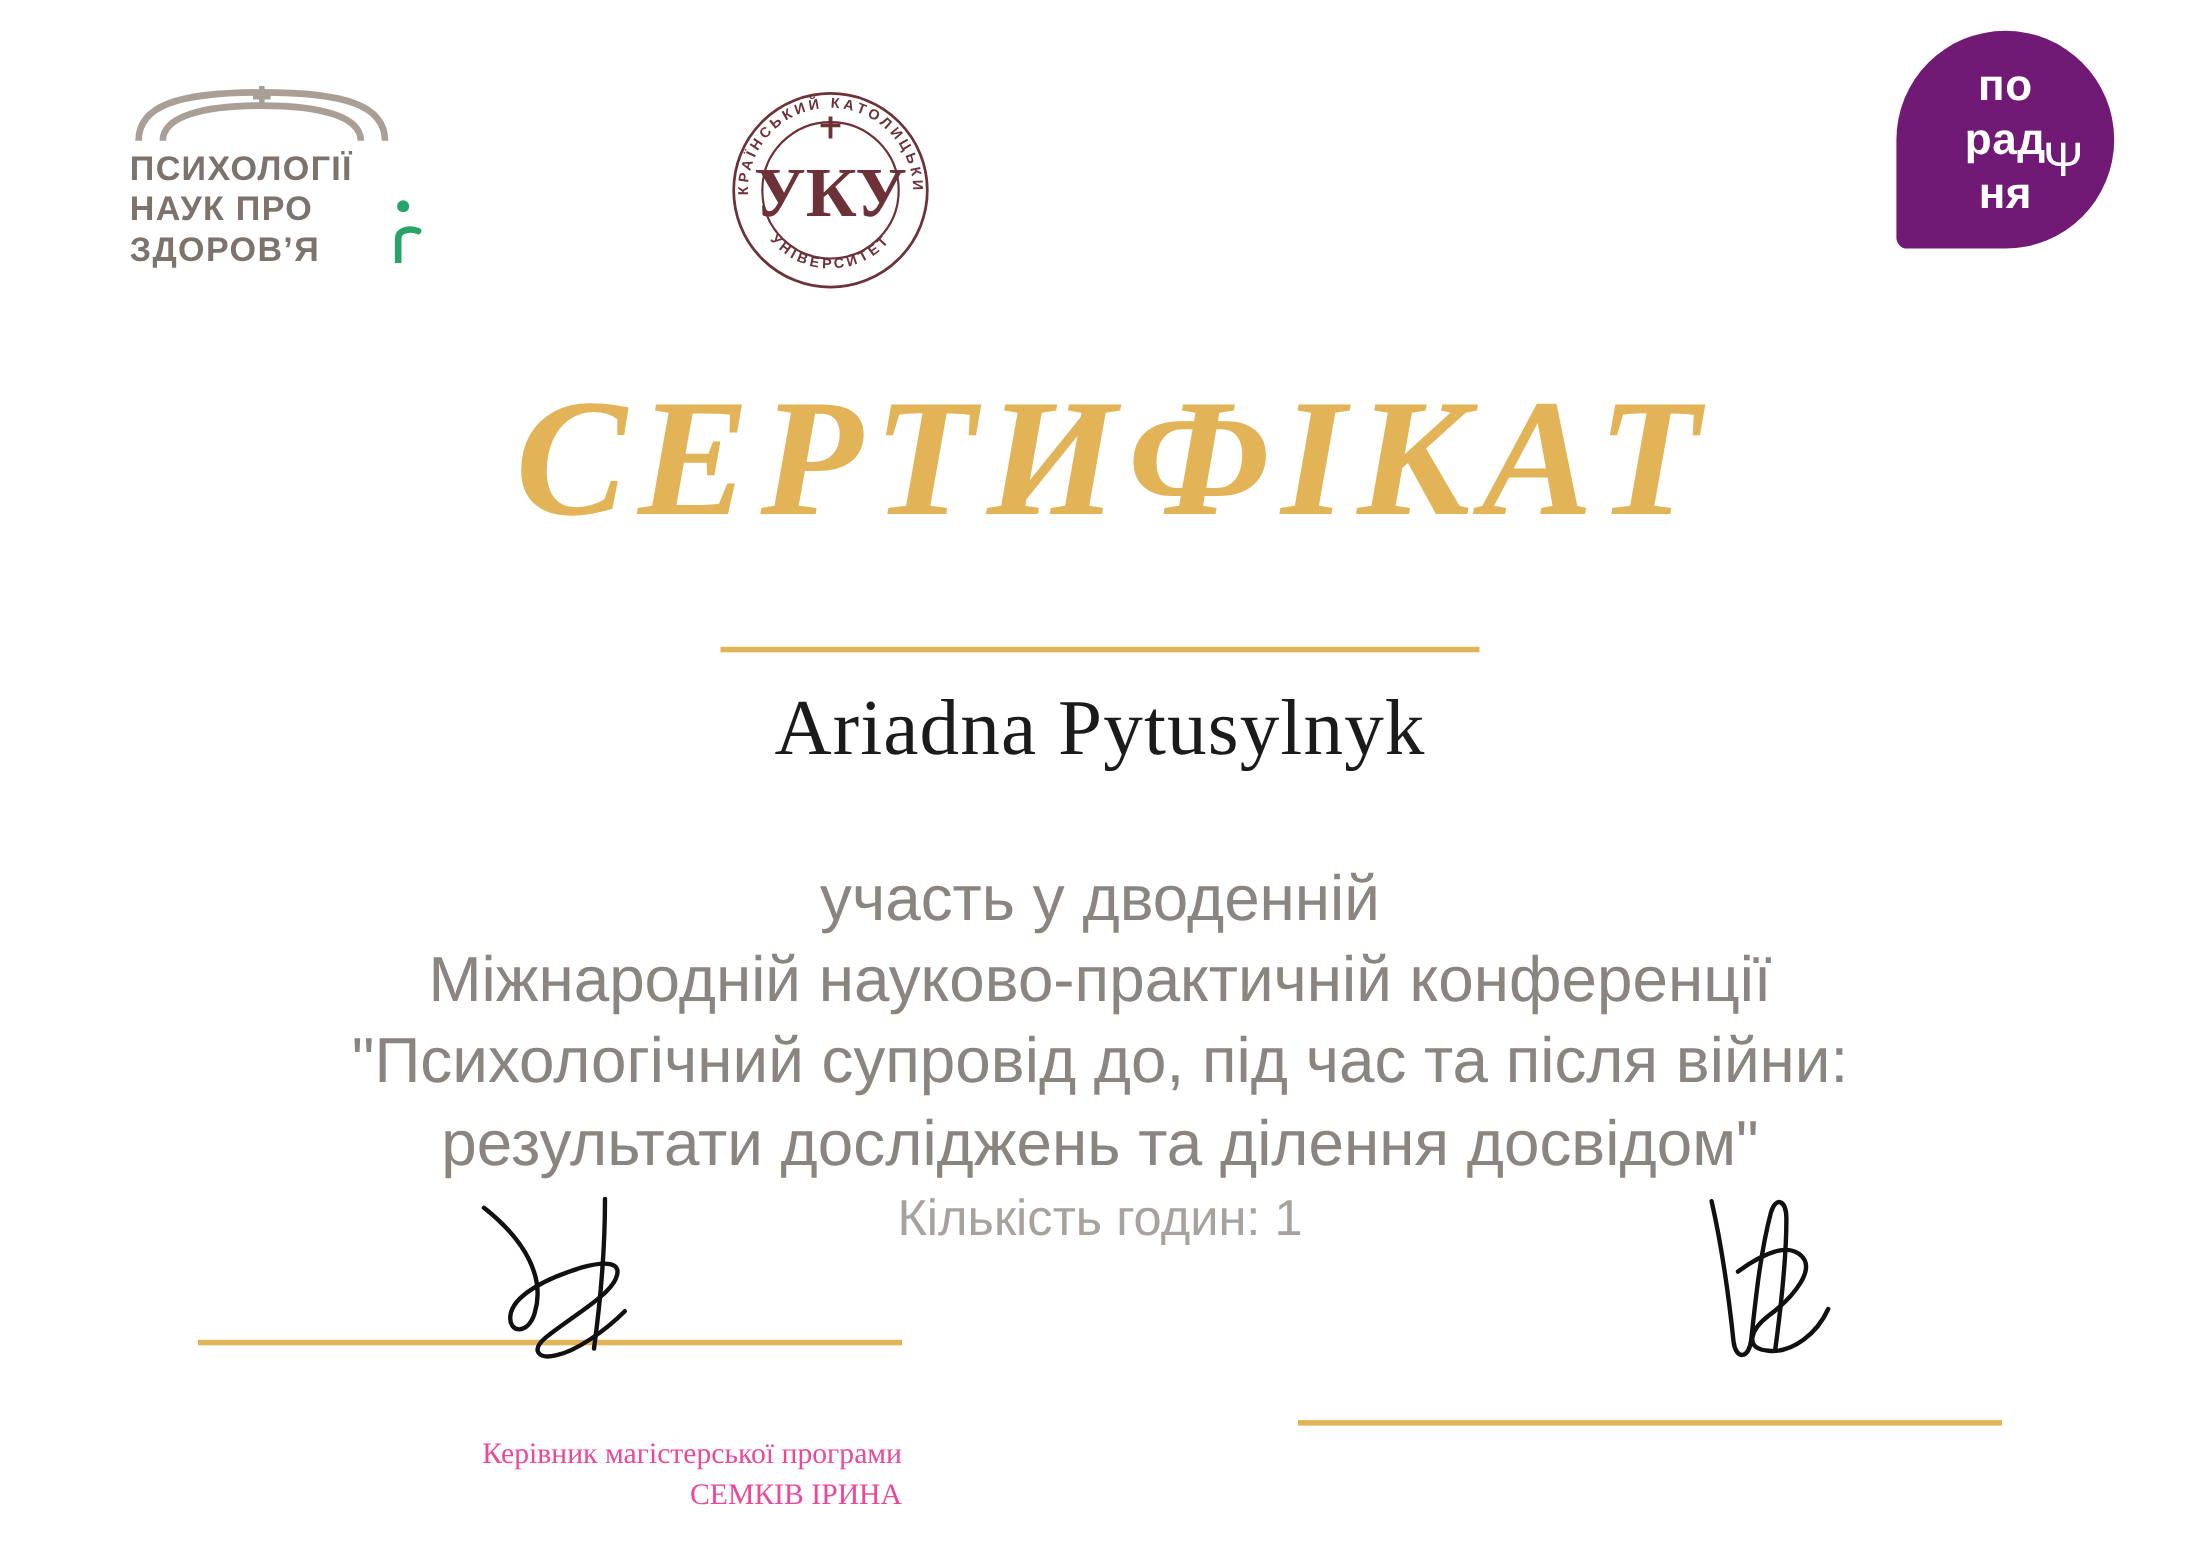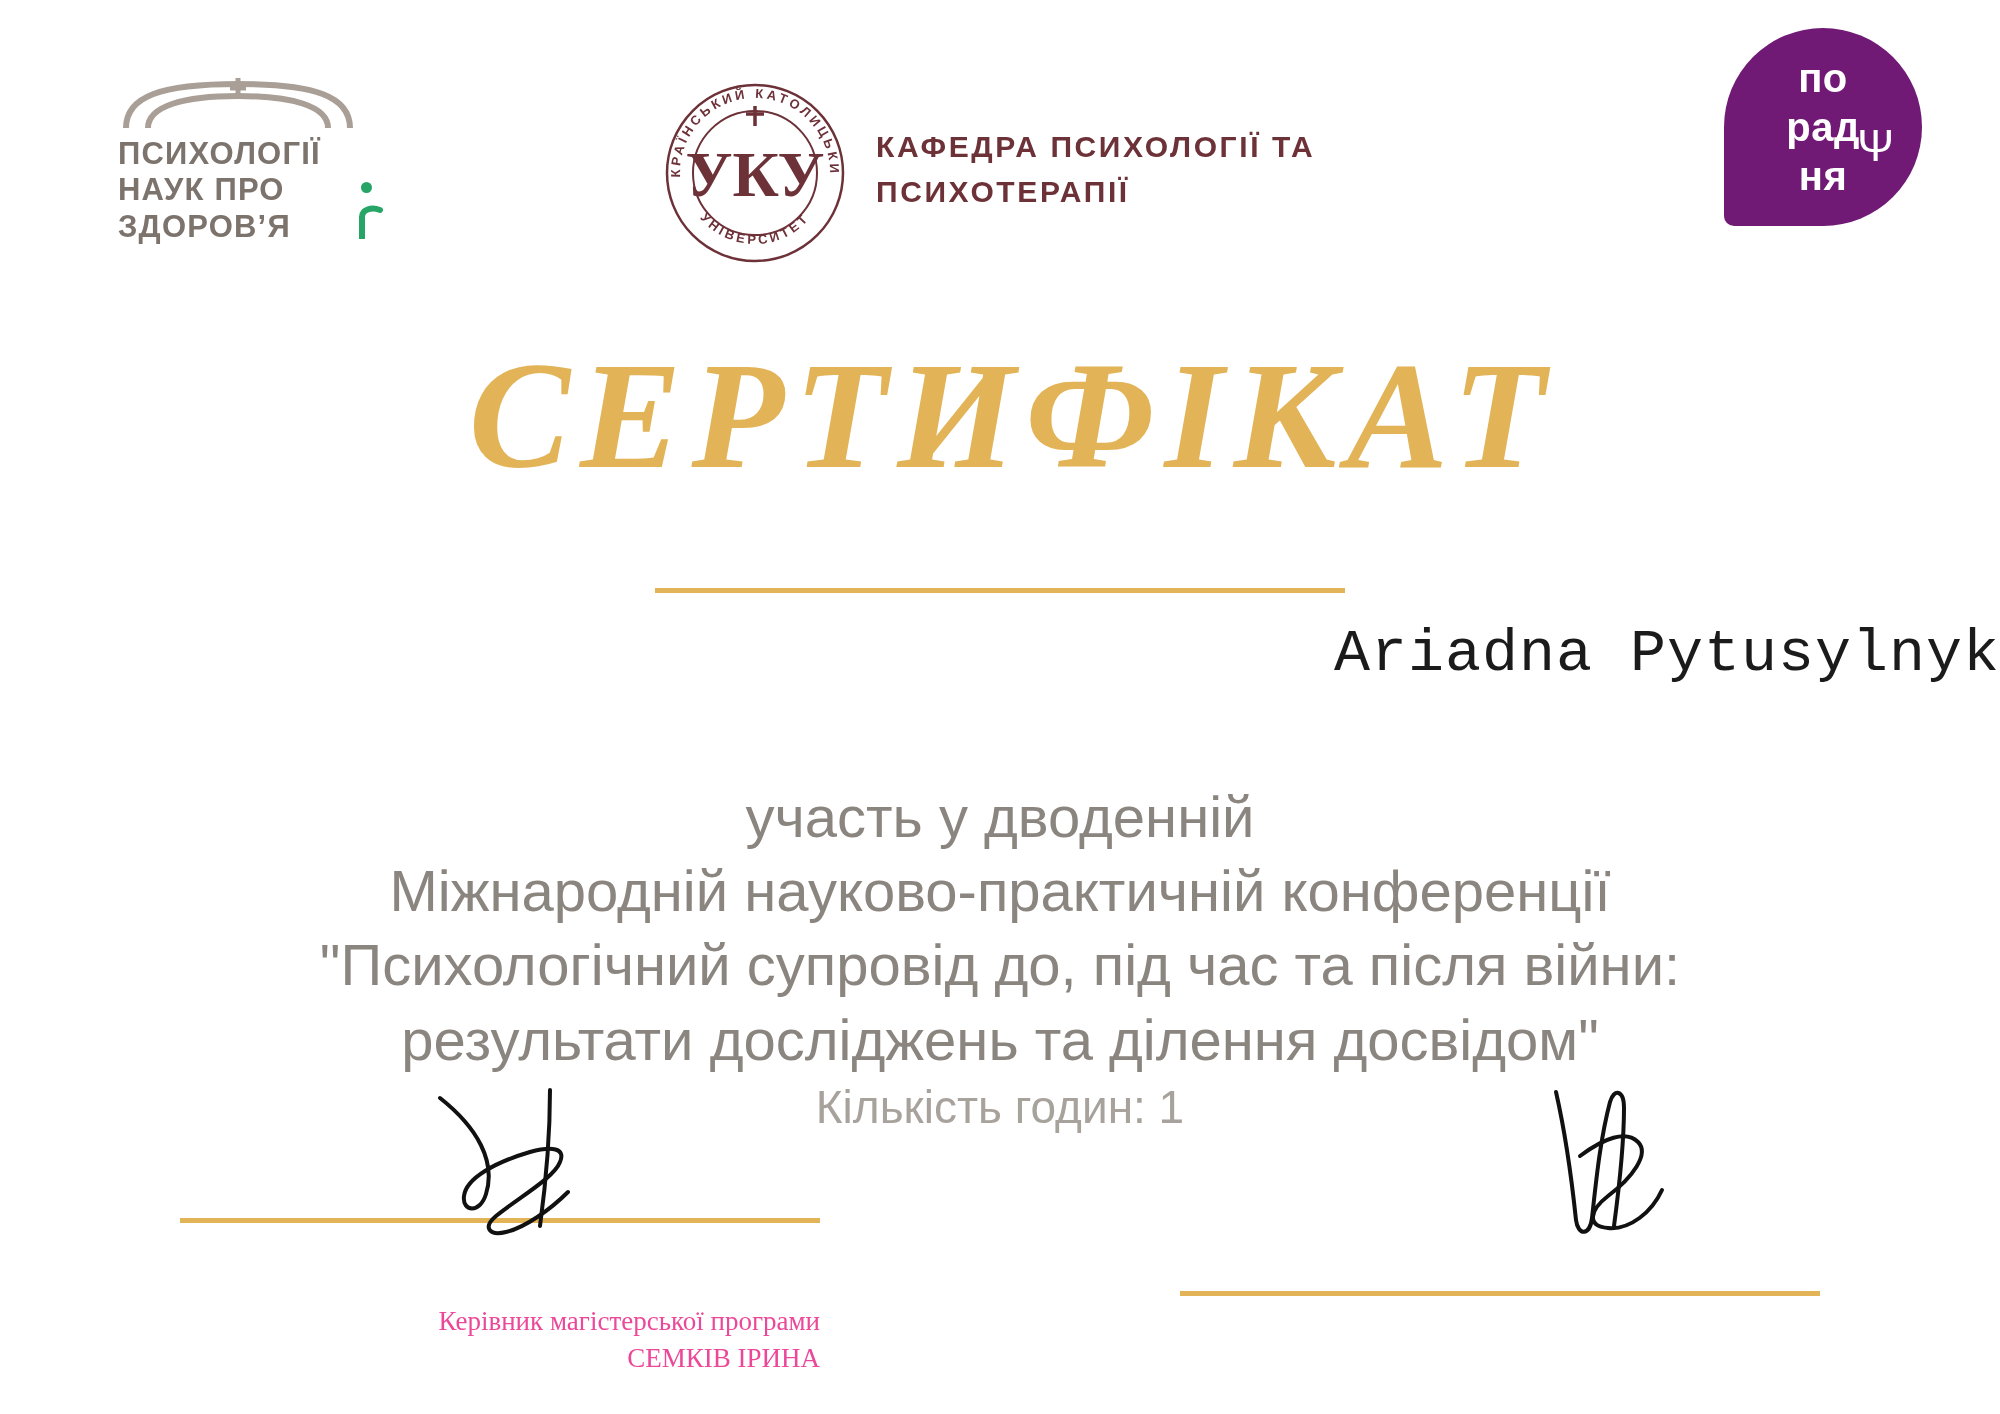--- a/index.html
+++ b/index.html
@@ -152,23 +152,23 @@
     height: 5px;
     background: #e2b457;
   }
 
   
   .recipient {
     position: absolute;
     top: 620px;
     left: 0;
     width: 2000px;
-    text-align: right;
-    font-family: Liberation Mono, monospace;
-    font-size: 60px;
+    text-align: center;
+    font-family: Liberation Serif, serif;
+    font-size: 72px;
     color: #1b1b1b;
     letter-spacing: 1px;
   }
 
   
   .body-text {
     position: absolute;
     top: 760px;
     left: 50%;
     transform: translateX(-50%);
@@ -259,22 +259,20 @@
         <text font-family="Liberation Sans, sans-serif" font-size="13" font-weight="bold" fill="#6d3138" letter-spacing="3.2">
           <textPath href="#arcTop" startOffset="50%" text-anchor="middle">УКРАЇНСЬКИЙ  КАТОЛИЦЬКИЙ</textPath>
         </text>
         <text font-family="Liberation Sans, sans-serif" font-size="13" font-weight="bold" fill="#6d3138" letter-spacing="3.2">
           <textPath href="#arcBot" startOffset="50%" text-anchor="middle">УНІВЕРСИТЕТ</textPath>
         </text>
         <path d="M86 36 L104 36 M95 28 L95 48" stroke="#6d3138" stroke-width="3.5"></path>
         <text x="95" y="118" text-anchor="middle" font-family="Liberation Serif, serif" font-size="64" font-weight="bold" fill="#6d3138">УКУ</text>
       </svg>
     </div>
-    <div class="dept-text">КАФЕДРА ПСИХОЛОГІЇ ТА
-ПСИХОТЕРАПІЇ</div>
   </div>
 
   <div class="poradnia">
     <div class="poradnia-txt">по
 рад
 ня</div>
     <div class="poradnia-psi">Ψ</div>
   </div>
 </div>
 

